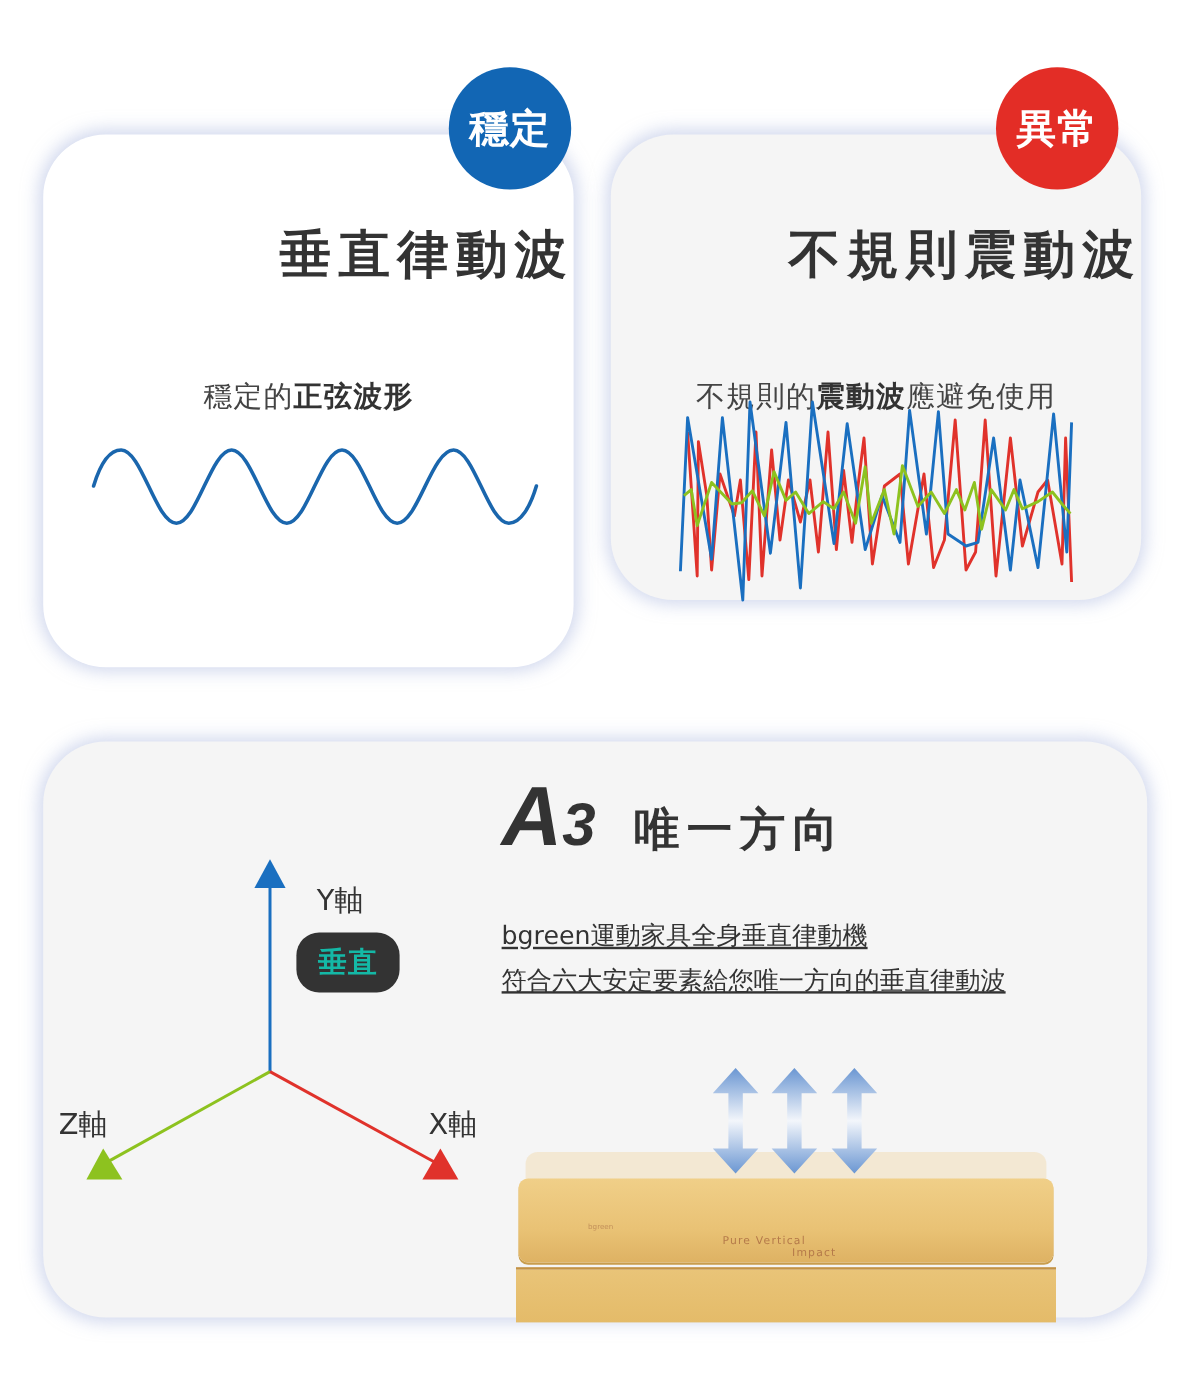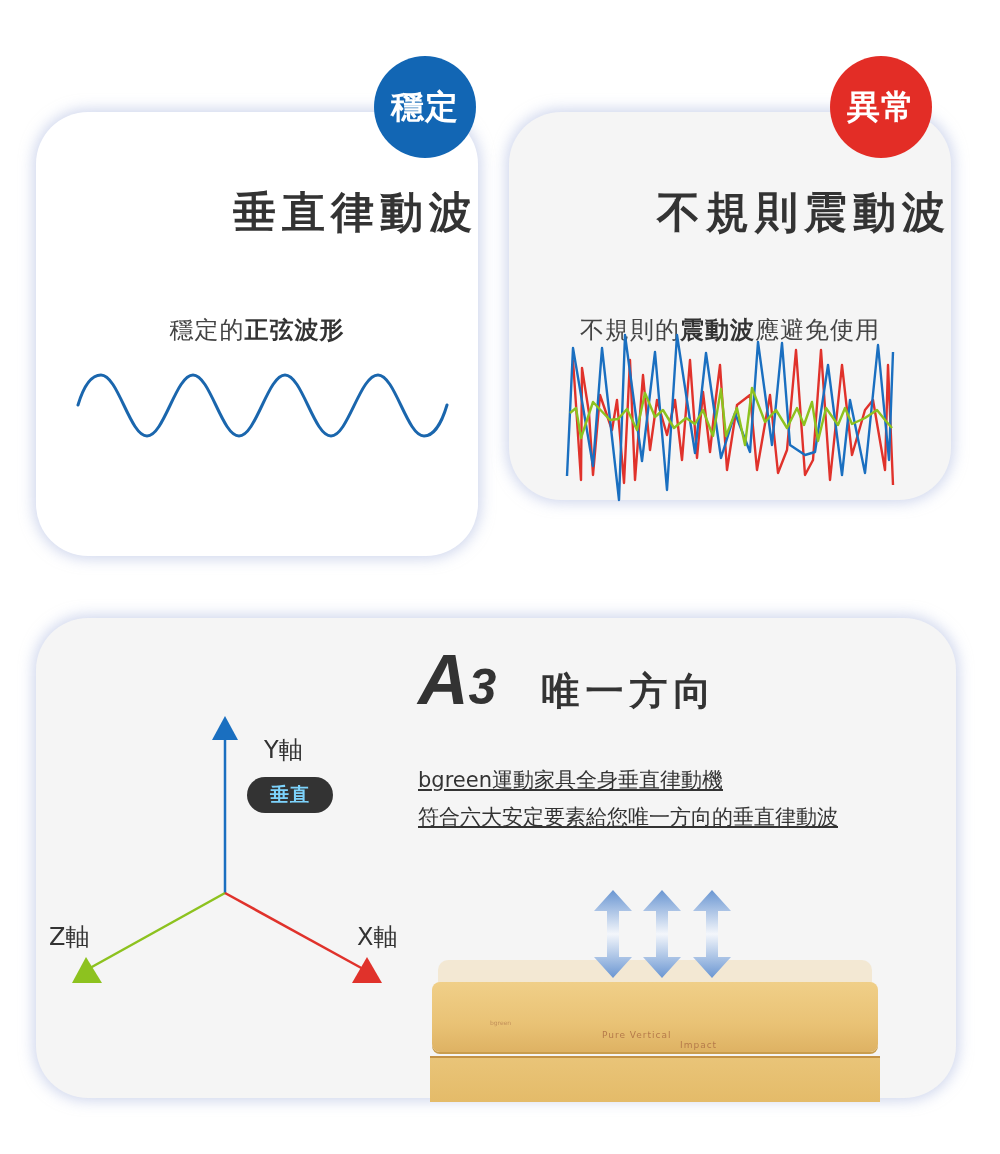--- a/index.html
+++ b/index.html
@@ -31,29 +31,29 @@
     position: absolute; left: 0; width: 100%; text-align: center; top: 166px;
     font-size: 24px; color: #444444; letter-spacing: 1px; margin-top: 36px;
   }
   .card-sub b { font-weight: bold; color: #333; }
 
   .wave-svg { position: absolute; left: 0; top: 0; }
 
   .a3-heading { position: absolute; left: 418px; top: 640px; display: flex; align-items: baseline; }
   .a3-big { font-size: 70px; font-weight: bold; font-style: italic; color: #333; font-family: "Liberation Sans", sans-serif; letter-spacing: -2px; }
   .a3-num { font-size: 50px; font-weight: bold; font-style: italic; color: #333; font-family: "Liberation Sans", sans-serif; margin-left: 2px; }
-  .a3-label { font-size: 38px; font-weight: bold; color: #333; margin-left: 45px; letter-spacing: 6px; }
+  .a3-label { font-size: 38px; font-weight: bold; color: #333; margin-left: 32px; letter-spacing: 6px; }
 
   .a3-desc { position: absolute; left: 418px; top: 762px; font-size: 21px; color: #333; line-height: 37px; text-decoration: underline; }
   .a3-desc div { white-space: nowrap; }
 
   .axis-label { position: absolute; font-size: 24px; color: #333; }
   .pill {
-    position: absolute; left: 247px; top: 777px; width: 86px; height: 36px; border-radius: 19px;
-    background: #333333; color: #7dd3fc; font-size: 19px; font-weight: bold;
+    position: absolute; left: 247px; top: 777px; width: 86px; height: 50px; border-radius: 19px;
+    background: #333333; color: #14b8a6; font-size: 24px; font-weight: bold;
     display: flex; align-items: center; justify-content: center; letter-spacing: 1px;
   }
 
   .platform { position: absolute; left: 430px; top: 960px; width: 450px; height: 140px; }
   .platform-ghost { position: absolute; left: 8px; top: 0; width: 434px; height: 60px; border-radius: 10px 10px 0 0; background: rgba(240, 210, 150, 0.35); }
   .platform-top {
     position: absolute; left: 2px; top: 22px; width: 446px; height: 70px; border-radius: 8px;
     background: linear-gradient(180deg, #f0cf88 0%, #e9c275 60%, #deb263 100%);
     box-shadow: 0 2px 0 #c99d4d;
   }
@@ -122,21 +122,21 @@
 <div class="pill">垂直</div>
 <div class="axis-label" style="left:49px; top:921px;">Z軸</div>
 <div class="axis-label" style="left:357px; top:921px;">X軸</div>
 
 <div class="platform">
   <div class="platform-ghost"></div>
   <div class="platform-top">
     <div class="platform-brand">bgreen</div>
     <div class="platform-text">
       <span>Pure Vertical</span><br>
-      <span style="margin-left:78px;">Impact</span>
+      <span style="margin-left:58px;">Impact</span>
     </div>
   </div>
   <div class="platform-base"></div>
 </div>
 
 <svg style="position:absolute;left:0;top:0;" width="1000" height="1154" viewBox="0 0 1000 1154">
   <defs>
     <linearGradient id="arrowGrad2" x1="0" y1="0" x2="0" y2="1">
       <stop offset="0" stop-color="#6a96d2"></stop>
       <stop offset="0.5" stop-color="#f3f6fb"></stop>

